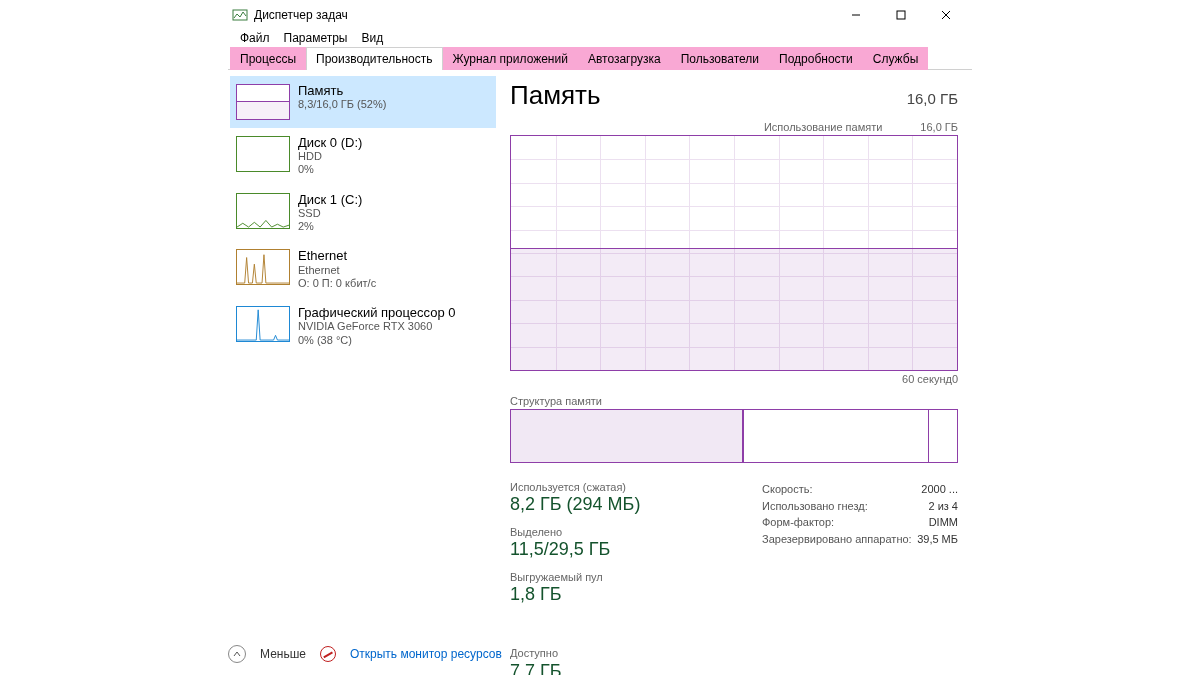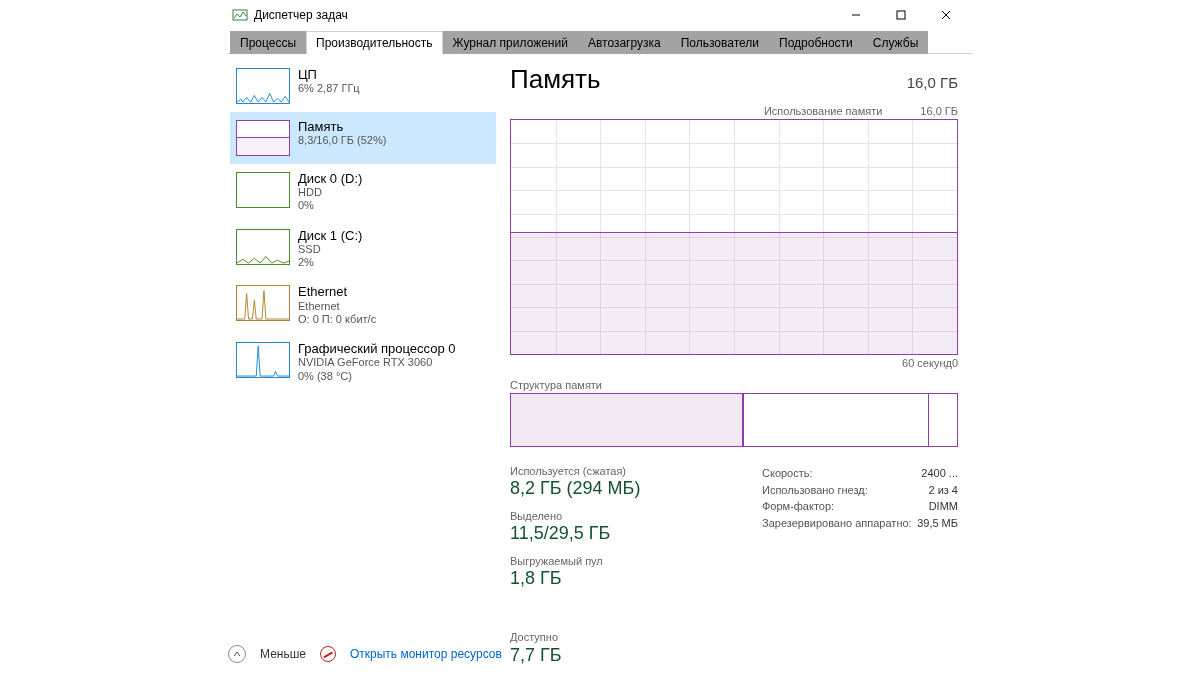--- a/index.html
+++ b/index.html
@@ -6,21 +6,21 @@
 body { background: #fff; width: 1200px; height: 675px; overflow: hidden; position: relative; }
 .window { position: absolute; left: 228px; top: 0; width: 744px; height: 675px; background: #fff; display: flex; flex-direction: column; }
 .titlebar { height: 30px; display: flex; align-items: center; padding: 0 4px; font-size: 12px; }
 .titlebar .icon { width: 16px; height: 16px; margin-right: 6px; display: inline-flex; align-items: center; justify-content: center; }
 .titlebar .title { flex: 1; }
 .win-controls { display: flex; }
 .win-btn { width: 45px; height: 30px; display: flex; align-items: center; justify-content: center; font-size: 10px; }
 .menubar { height: 22px; display: flex; align-items: center; gap: 2px; padding: 0 6px; font-size: 12px; }
 .menubar span { padding: 1px 6px; }
 .tabs { height: 26px; display: flex; border-bottom: 1px solid #d0d0d0; font-size: 12px; padding-left: 2px; }
-.tab { padding: 4px 9px; border: 1px solid transparent; border-bottom: none; position: relative; top: 1px; background: #a3a3a3; }
+.tab { padding: 4px 9px; border: 1px solid transparent; border-bottom: none; position: relative; top: 1px; background: #f9a8d4; }
 .tab.active { border-color: #d0d0d0; background: #fff; z-index: 2; }
 .content { flex: 1; display: flex; }
 .sidebar { width: 268px; display: flex; flex-direction: column; padding: 6px 0 0 2px; }
 .side-item { display: flex; padding: 8px 6px; gap: 8px; cursor: pointer; }
 .side-item.selected { background: #cce8ff; }
 .thumb { width: 54px; height: 36px; border: 1px solid; position: relative; background: #fff; flex-shrink: 0; }
 .thumb.cpu { border-color: #1e88d4; }
 .thumb.mem { border-color: #8e3ea8; }
 .thumb.mem::after { content:""; position:absolute; left:0; right:0; top:48%; bottom:0; background: rgba(142,62,168,0.08); border-top:1px solid #8e3ea8; }
 .thumb.disk0 { border-color: #4a8a2a; }
@@ -87,44 +87,38 @@
       </div>
       <div class="win-btn">
         <svg width="10" height="10" viewBox="0 0 10 10">
             <line x1="1" y1="1" x2="9" y2="9" stroke="#000" stroke-width="1"></line>
             <line x1="9" y1="1" x2="1" y2="9" stroke="#000" stroke-width="1"></line>
           </svg>
       </div>
     </div>
   </div>
 
+  <div class="menubar">
+    <span>Файл</span>
+    <span>Параметры</span>
+    <span>Вид</span>
+  </div>
 
   <div class="tabs">
     <div class="tab">Процессы</div>
     <div class="tab active">Производительность</div>
     <div class="tab">Журнал приложений</div>
     <div class="tab">Автозагрузка</div>
     <div class="tab">Пользователи</div>
     <div class="tab">Подробности</div>
     <div class="tab">Службы</div>
   </div>
 
   <div class="content">
     <div class="sidebar">
-      <div class="side-item">
-        <div class="thumb cpu">
-          <svg viewBox="0 0 54 36" preserveAspectRatio="none">
-              <polyline points="0,35 4,32 6,35 10,30 14,35 18,28 22,35 26,30 30,35 34,26 38,35 42,31 46,35 50,29 54,35" fill="none" stroke="#1e88d4" stroke-width="1"></polyline>
-            </svg>
-        </div>
-        <div class="side-text">
-          <div class="t1">ЦП</div>
-          <div class="t2">6%  2,87 ГГц</div>
-        </div>
-      </div>
       <div class="side-item selected">
         <div class="thumb mem"></div>
         <div class="side-text">
           <div class="t1">Память</div>
           <div class="t2">8,3/16,0 ГБ (52%)</div>
         </div>
       </div>
       <div class="side-item">
         <div class="thumb disk0"></div>
         <div class="side-text">
@@ -226,21 +220,21 @@
           </div>
           <div class="stat-col">
             <div class="stat-lbl">Доступно</div>
             <div class="stat-val">7,7 ГБ</div>
 
           </div>
         </div>
         <div class="info-grid">
           <div class="info-row">
               <span>Скорость:</span>
-              <span class="v">2400 ...</span>
+              <span class="v">2000 ...</span>
             </div>
           <div class="info-row">
               <span>Использовано гнезд:</span>
               <span class="v">2 из 4</span>
             </div>
           <div class="info-row">
               <span>Форм-фактор:</span>
               <span class="v">DIMM</span>
             </div>
           <div class="info-row">

